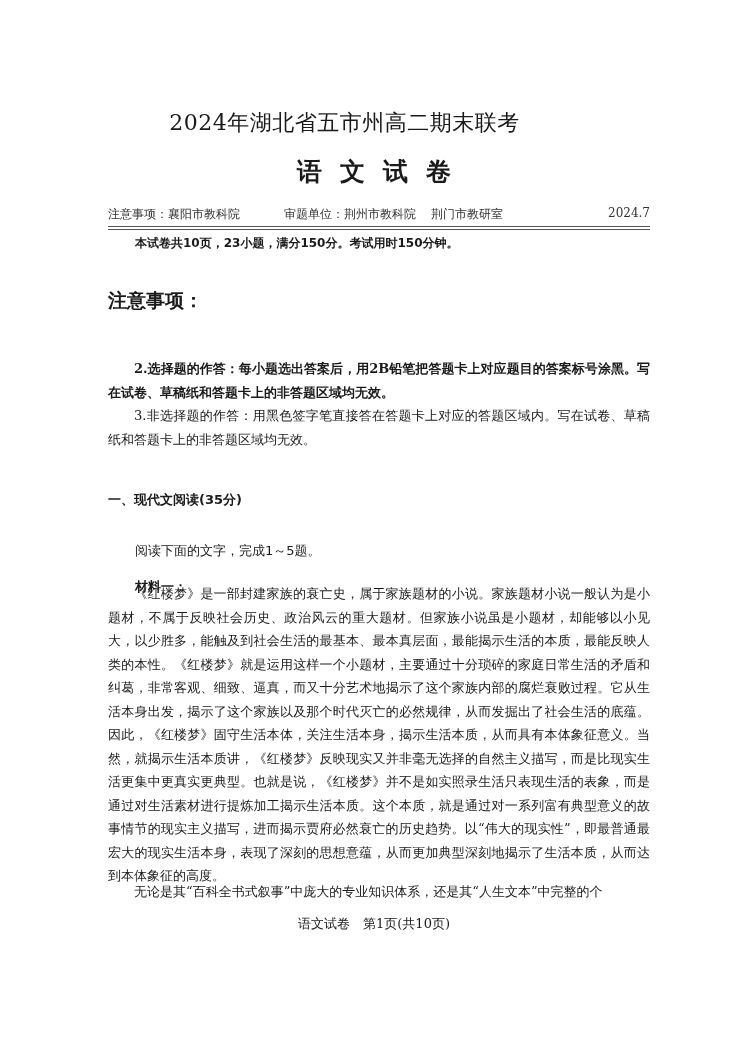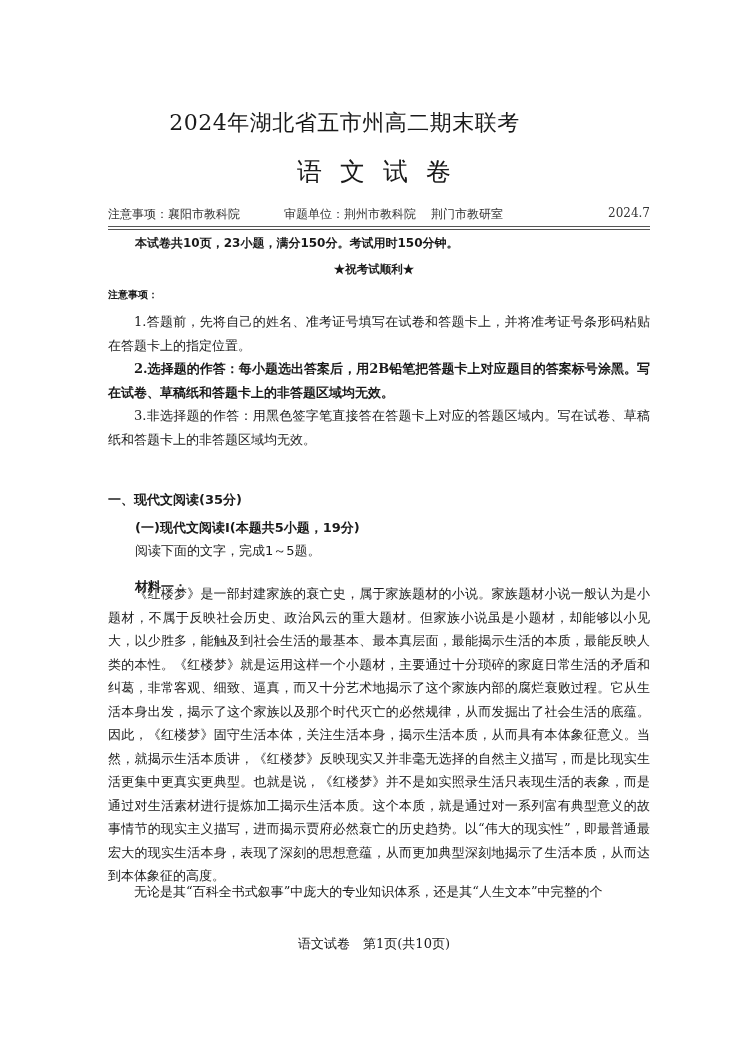--- a/index.html
+++ b/index.html
@@ -2,63 +2,60 @@
 <html><head>
   <meta charset="utf-8">
   <style>
     html, body { margin: 0; padding: 0; background: #ffffff; }
     body { width: 748px; height: 1037px; position: relative; overflow: hidden;
       font-family: "DejaVu Serif", "Liberation Serif", serif; color: #1a1a1a; }
     .page { position: absolute; left: 0; top: 0; width: 748px; height: 1037px; }
     .title { position: absolute; top: 108px; left: 0; width: 689px; text-align: center;
       font-size: 22px; letter-spacing: 0.5px; }
     .subject { position: absolute; top: 155px; left: 0; width: 748px; text-align: center;
-      font-size: 25px; font-weight: normal; letter-spacing: 18px; font-family: "DejaVu Sans", sans-serif; padding-left: 18px; box-sizing: border-box; }
+      font-size: 25px; font-weight: bold; letter-spacing: 18px; font-family: "DejaVu Sans", sans-serif; padding-left: 18px; box-sizing: border-box; }
     .meta { position: absolute; top: 206px; left: 108px; width: 542px; font-size: 12px; color: #333; }
     .meta .left { position: absolute; left: 0; }
     .meta .mid { position: absolute; left: 176px; }
     .meta .mid2 { position: absolute; left: 323px; }
     .meta .right { position: absolute; right: 0; }
     .rule { position: absolute; left: 108px; width: 542px; height: 0; border-top: 1px solid #555; }
     .notice { position: absolute; top: 235px; left: 135px; font-size: 12px; font-weight: bold; font-family: "DejaVu Sans", sans-serif; }
     .wish { position: absolute; top: 262px; left: 0; width: 748px; text-align: center; font-size: 11.5px; font-weight: bold; }
-    .attn { position: absolute; top: 288px; left: 108px; font-size: 10px; font-weight: bold; font-family: Liberation Mono, monospace; }
+    .attn { position: absolute; top: 288px; left: 108px; font-size: 19px; font-weight: bold; font-family: Liberation Mono, monospace; }
     .para { position: absolute; left: 108px; width: 542px; font-size: 13px; line-height: 23.5px; text-align: justify; text-align-last: left; }
     .para .indent { display: inline-block; width: 26px; }
     .sec { position: absolute; left: 108px; font-size: 13px; font-weight: bold; font-family: "DejaVu Sans", sans-serif; }
     .sub { position: absolute; left: 135px; font-size: 13px; font-family: "DejaVu Sans", sans-serif; }
     .bold { font-weight: bold; }
-    .footer { position: absolute; top: 915px; left: 0; width: 748px; text-align: center; font-size: 13px; margin-top: 20px; }
+    .footer { position: absolute; top: 915px; left: 0; width: 748px; text-align: center; font-size: 13px; }
   </style>
 </head>
 <body>
 
 <div class="page">
   <div class="title">2024年湖北省五市州高二期末联考</div>
   <div class="subject">语文试卷</div>
 
   <div class="meta">
     <span class="left">注意事项：襄阳市教科院</span>
     <span class="mid">审题单位：荆州市教科院</span>
     <span class="mid2">荆门市教研室</span>
     <span class="right">2024.7</span>
   </div>
   <div class="rule" style="top:226px;"></div>
   <div class="rule" style="top:229px;"></div>
 
   <div class="notice">本试卷共10页，23小题，满分150分。考试用时150分钟。</div>
-  <div class="wish">★祝考试顺利★</div>
   <div class="attn">注意事项：</div>
 
-  <div class="para" style="top:310px;"><span class="indent"></span><span>1.答题前，先将自己的姓名、准考证号填写在试卷和答题卡上，并将准考证号条形码粘贴在答题卡上的指定位置。</span></div>
   <div class="para" style="top:357px;font-weight:bold;"><span class="indent"></span><span>2.选择题的作答：每小题选出答案后，用2B铅笔把答题卡上对应题目的答案标号涂黑。写在试卷、草稿纸和答题卡上的非答题区域均无效。</span></div>
   <div class="para" style="top:404px;"><span class="indent"></span><span>3.非选择题的作答：用黑色签字笔直接答在答题卡上对应的答题区域内。写在试卷、草稿纸和答题卡上的非答题区域均无效。</span></div>
 
   <div class="sec" style="top:491px;">一、现代文阅读(35分)</div>
-  <div class="sub bold" style="top:519px;">(一)现代文阅读Ⅰ(本题共5小题，19分)</div>
   <div class="sub" style="top:542px;">阅读下面的文字，完成1～5题。</div>
   <div class="sub bold" style="top:565px;margin-top:13px;">材料一：</div>
 
   <div class="para" style="top:582px;"><span class="indent"></span><span>《红楼梦》是一部封建家族的衰亡史，属于家族题材的小说。家族题材小说一般认为是小题材，不属于反映社会历史、政治风云的重大题材。但家族小说虽是小题材，却能够以小见大，以少胜多，能触及到社会生活的最基本、最本真层面，最能揭示生活的本质，最能反映人类的本性。《红楼梦》就是运用这样一个小题材，主要通过十分琐碎的家庭日常生活的矛盾和纠葛，非常客观、细致、逼真，而又十分艺术地揭示了这个家族内部的腐烂衰败过程。它从生活本身出发，揭示了这个家族以及那个时代灭亡的必然规律，从而发掘出了社会生活的底蕴。因此，《红楼梦》固守生活本体，关注生活本身，揭示生活本质，从而具有本体象征意义。当然，就揭示生活本质讲，《红楼梦》反映现实又并非毫无选择的自然主义描写，而是比现实生活更集中更真实更典型。也就是说，《红楼梦》并不是如实照录生活只表现生活的表象，而是通过对生活素材进行提炼加工揭示生活本质。这个本质，就是通过对一系列富有典型意义的故事情节的现实主义描写，进而揭示贾府必然衰亡的历史趋势。以“伟大的现实性”，即最普通最宏大的现实生活本身，表现了深刻的思想意蕴，从而更加典型深刻地揭示了生活本质，从而达到本体象征的高度。</span></div>
   <div class="para" style="top:880px;"><span class="indent"></span><span>无论是其“百科全书式叙事”中庞大的专业知识体系，还是其“人生文本”中完整的个</span></div>
 
   <div class="footer">语文试卷　第1页(共10页)</div>
 </div>
 
 </body></html>

